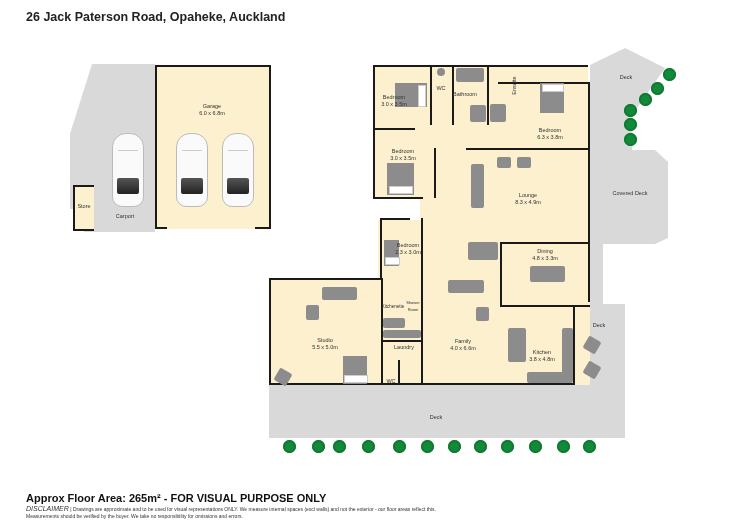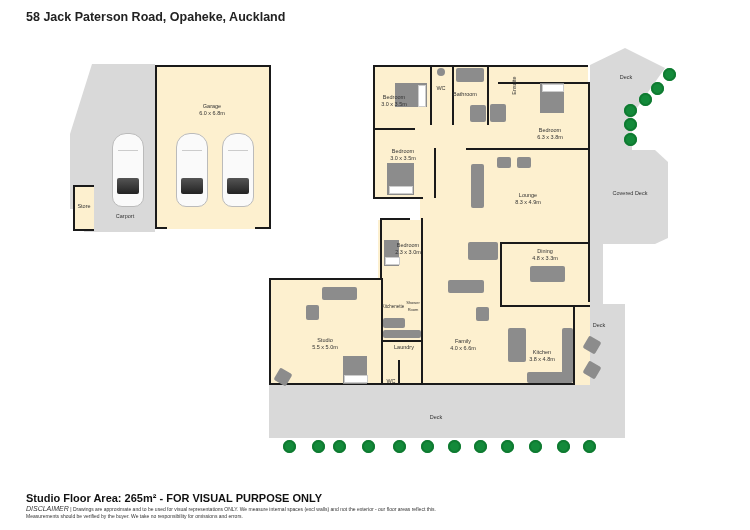--- a/index.html
+++ b/index.html
@@ -16,21 +16,21 @@
   .car .wind { position:absolute; left:5px; right:5px; top:16px; height:6px; border-top:1px solid #ccc; }
   .footer-title { position:absolute; left:26px; top:492px; font-size:11px; font-weight:bold; color:#111; }
   .disc { position:absolute; left:26px; top:506px; font-size:5px; color:#333; width:430px; line-height:6.5px; }
   .disc .dh { font-style:italic; font-size:7px; color:#333; }
   .bed { position:absolute; background:#8c8c8c; }
   .bed .pil { position:absolute; background:#fff; border:1px solid #ccc; }
 </style>
 </head>
 <body>
 
-<div class="title">58 Jack Paterson Road, Opaheke, Auckland</div>
+<div class="title">26 Jack Paterson Road, Opaheke, Auckland</div>
 
 <div>
 
   <svg class="abs" style="left:60px;top:64px" width="100" height="170">
     <polygon points="32,0 95,0 95,168 24,168 24,145 10,145 10,70" fill="#d9d9d9"></polygon>
   </svg>
   <div class="room" style="left:155px;top:65px;width:112px;height:162px;border:2px solid #1a1a1a;border-bottom:none;"></div>
   <div class="wall" style="left:155px;top:227px;width:12px;height:2px"></div>
   <div class="wall" style="left:255px;top:227px;width:14px;height:2px"></div>
   <div class="lbl" style="left:212px;top:103px">Garage</div>
@@ -186,17 +186,17 @@
   <div class="tree" style="left:393px;top:440px"></div>
   <div class="tree" style="left:421px;top:440px"></div>
   <div class="tree" style="left:448px;top:440px"></div>
   <div class="tree" style="left:474px;top:440px"></div>
   <div class="tree" style="left:501px;top:440px"></div>
   <div class="tree" style="left:529px;top:440px"></div>
   <div class="tree" style="left:557px;top:440px"></div>
   <div class="tree" style="left:583px;top:440px"></div>
 </div>
 
-<div class="footer-title">Studio Floor Area: 265m² - FOR VISUAL PURPOSE ONLY</div>
+<div class="footer-title">Approx Floor Area: 265m² - FOR VISUAL PURPOSE ONLY</div>
 <div class="disc">
   <span class="dh">DISCLAIMER</span>
   <span>| Drawings are approximate and to be used for visual representations ONLY. We measure internal spaces (excl walls) and not the exterior - our floor areas reflect this. Measurements should be verified by the buyer. We take no responsibility for omissions and errors.</span>
 </div>
 
 </body></html>

